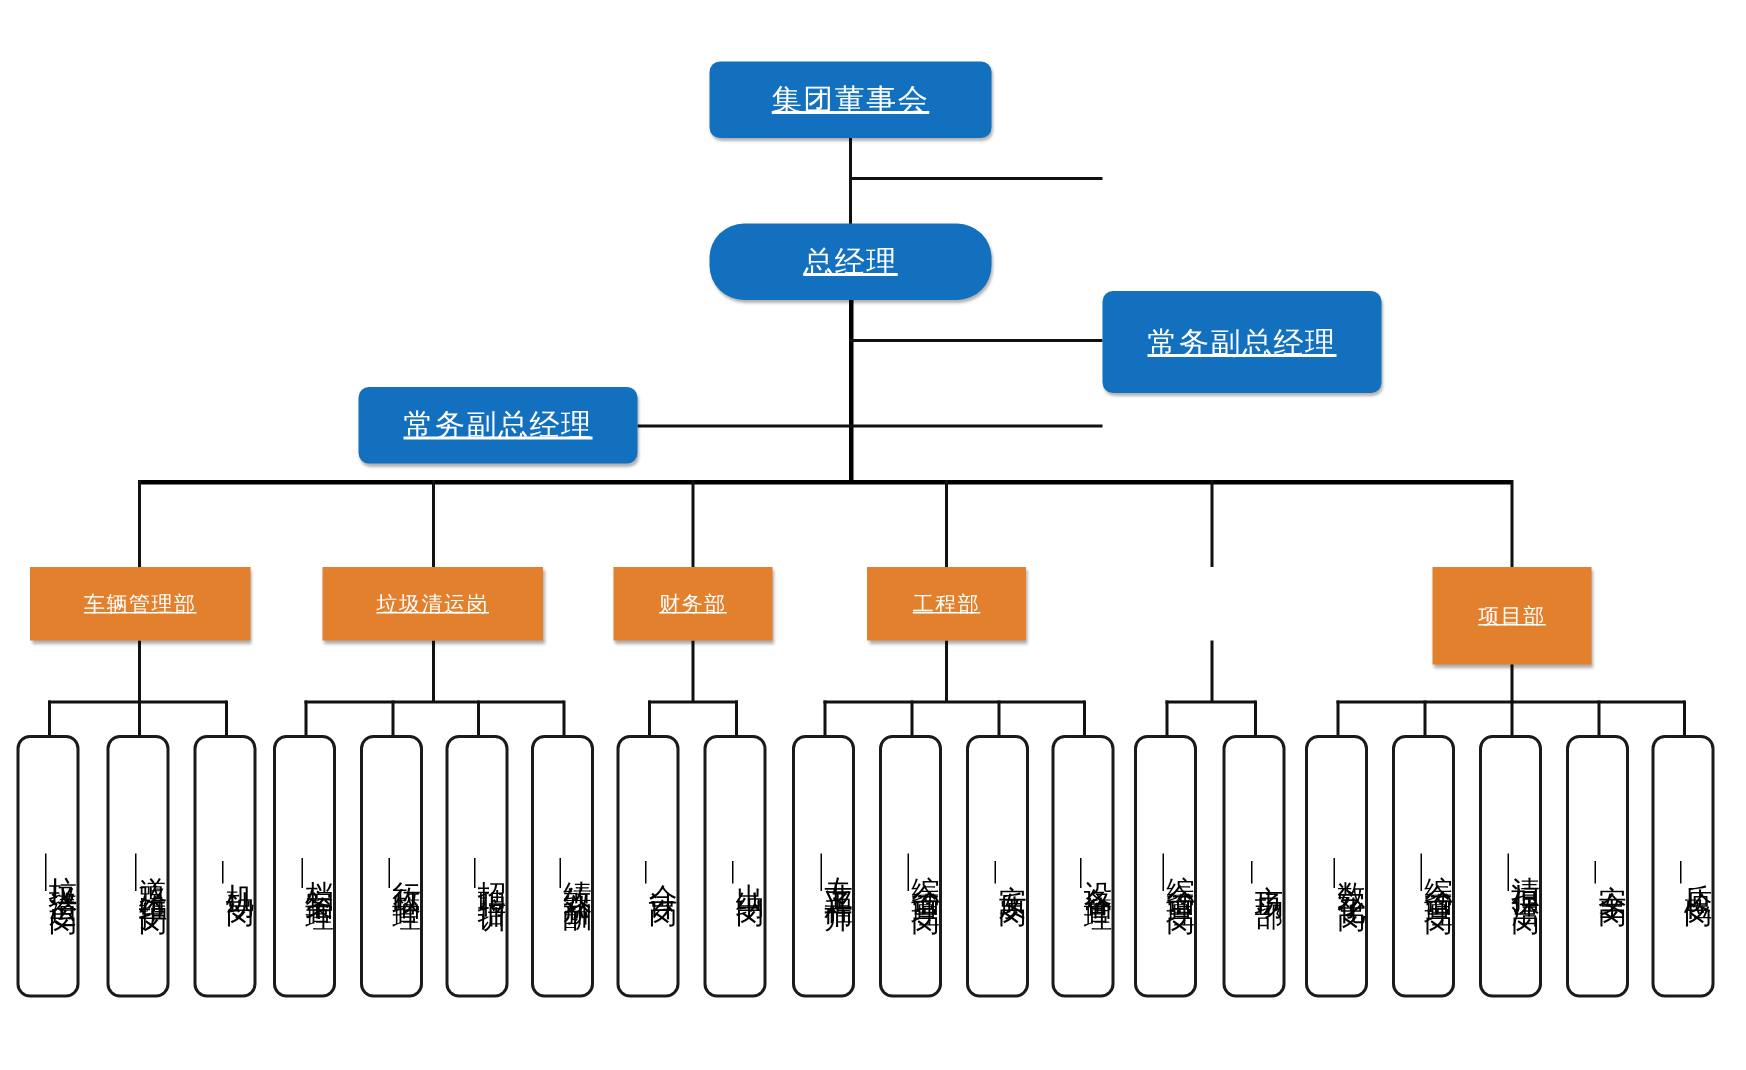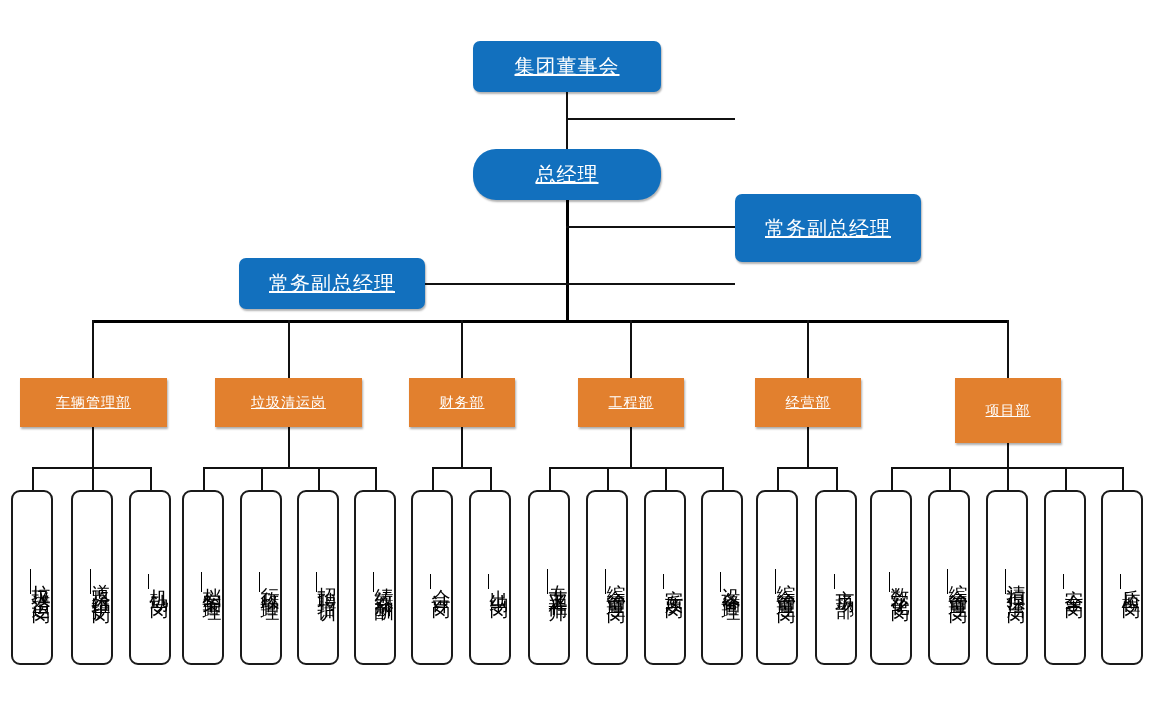--- a/index.html
+++ b/index.html
@@ -130,21 +130,20 @@
   <div class="node blue" style="left:239px;top:258px;width:186px;height:51px;">常务副总经理</div>
 
   <div class="node orange" style="left:20px;top:378px;width:147px;height:49px;">车辆管理部</div>
 
   <div class="node orange" style="left:215px;top:378px;width:147px;height:49px;">垃圾清运岗</div>
 
   <div class="node orange" style="left:409px;top:378px;width:106px;height:49px;">财务部</div>
 
   <div class="node orange" style="left:578px;top:378px;width:106px;height:49px;">工程部</div>
 
-  <div class="node orange" style="left:755px;top:378px;width:106px;height:49px;">经营部</div>
 
   <div class="node orange" style="left:955px;top:378px;width:106px;height:65px;">项目部</div>
 
   <div class="node leaf" style="left:11px;top:490px;width:42px;height:175px;">垃圾清运岗</div>
   <div class="node leaf" style="left:71px;top:490px;width:42px;height:175px;">道路维护岗</div>
   <div class="node leaf" style="left:129px;top:490px;width:42px;height:175px;">机动岗</div>
 
   <div class="node leaf" style="left:182px;top:490px;width:42px;height:175px;">档案管理</div>
   <div class="node leaf" style="left:240px;top:490px;width:42px;height:175px;">行政管理</div>
   <div class="node leaf" style="left:297px;top:490px;width:42px;height:175px;">招聘培训</div>

